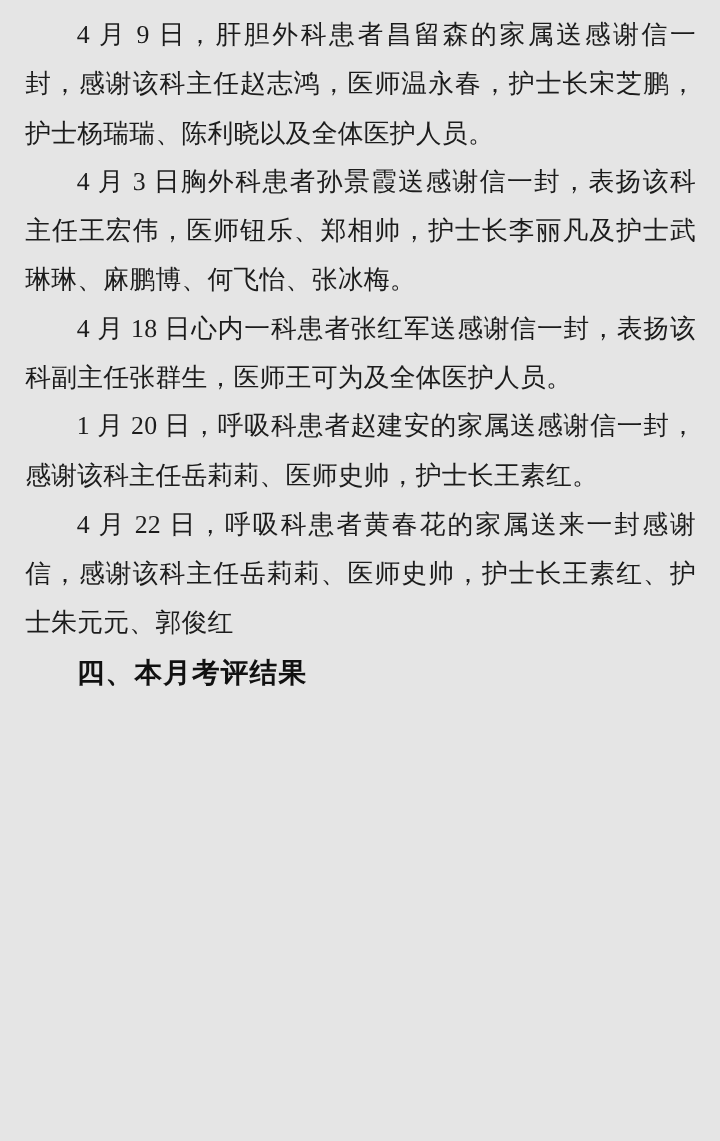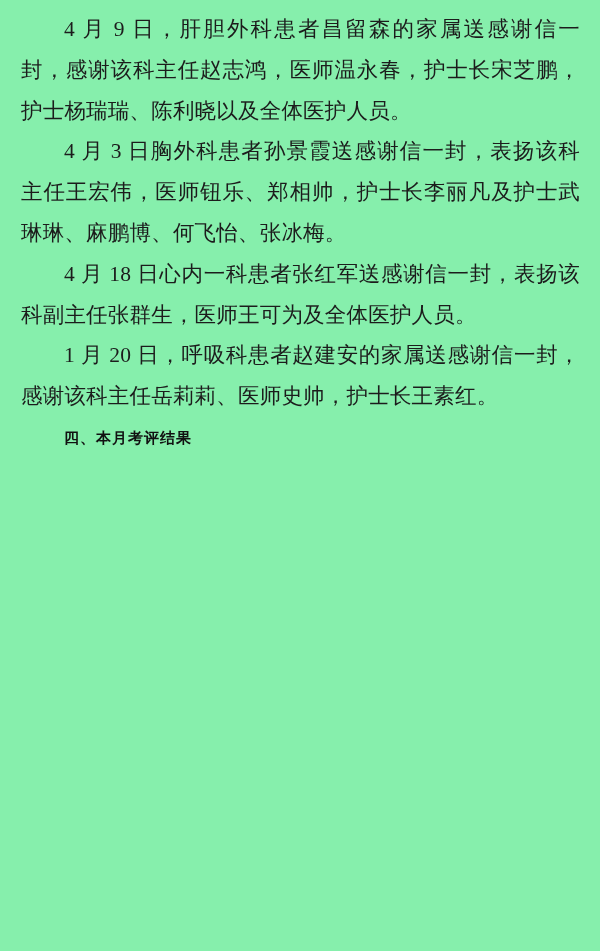--- a/index.html
+++ b/index.html
@@ -8,47 +8,48 @@
     background: #ffffff;
   }
   body {
     height: 951px;
     overflow: hidden;
     font-family: "Liberation Serif", "DejaVu Serif", serif;
   }
   .page {
     width: 600px;
     height: 951px;
-    background: #86efac;
+    background: #e5e5e5;
     color: #1c1c1c;
     padding: 9px 20px 0 21px;
   }
   .para {
     font-size: 21.5px;
     line-height: 40.8px;
     text-indent: 43px;
     text-align: justify;
     text-justify: inter-ideograph;
     color: #1c1c1c;
     font-weight: 400;
     letter-spacing: 0.2px;
   }
   .section-heading {
     font-family: "Liberation Sans", "DejaVu Sans", sans-serif;
-    font-size: 15px;
+    font-size: 23px;
     font-weight: 700;
     color: #111111;
     line-height: 40.8px;
     padding-left: 43px;
     letter-spacing: 1px;
     margin-top: 1px;
   }
 </style>
 </head>
 <body>
 
 <div class="page">
   <p class="para">4 月 9 日，肝胆外科患者昌留森的家属送感谢信一封，感谢该科主任赵志鸿，医师温永春，护士长宋芝鹏，护士杨瑞瑞、陈利晓以及全体医护人员。</p>
   <p class="para">4 月 3 日胸外科患者孙景霞送感谢信一封，表扬该科主任王宏伟，医师钮乐、郑相帅，护士长李丽凡及护士武琳琳、麻鹏博、何飞怡、张冰梅。</p>
   <p class="para">4 月 18 日心内一科患者张红军送感谢信一封，表扬该科副主任张群生，医师王可为及全体医护人员。</p>
   <p class="para">1 月 20 日，呼吸科患者赵建安的家属送感谢信一封，感谢该科主任岳莉莉、医师史帅，护士长王素红。</p>
+  <p class="para">4 月 22 日，呼吸科患者黄春花的家属送来一封感谢信，感谢该科主任岳莉莉、医师史帅，护士长王素红、护士朱元元、郭俊红</p>
   <h3 class="section-heading">四、本月考评结果</h3>
 </div>
 
 </body></html>

